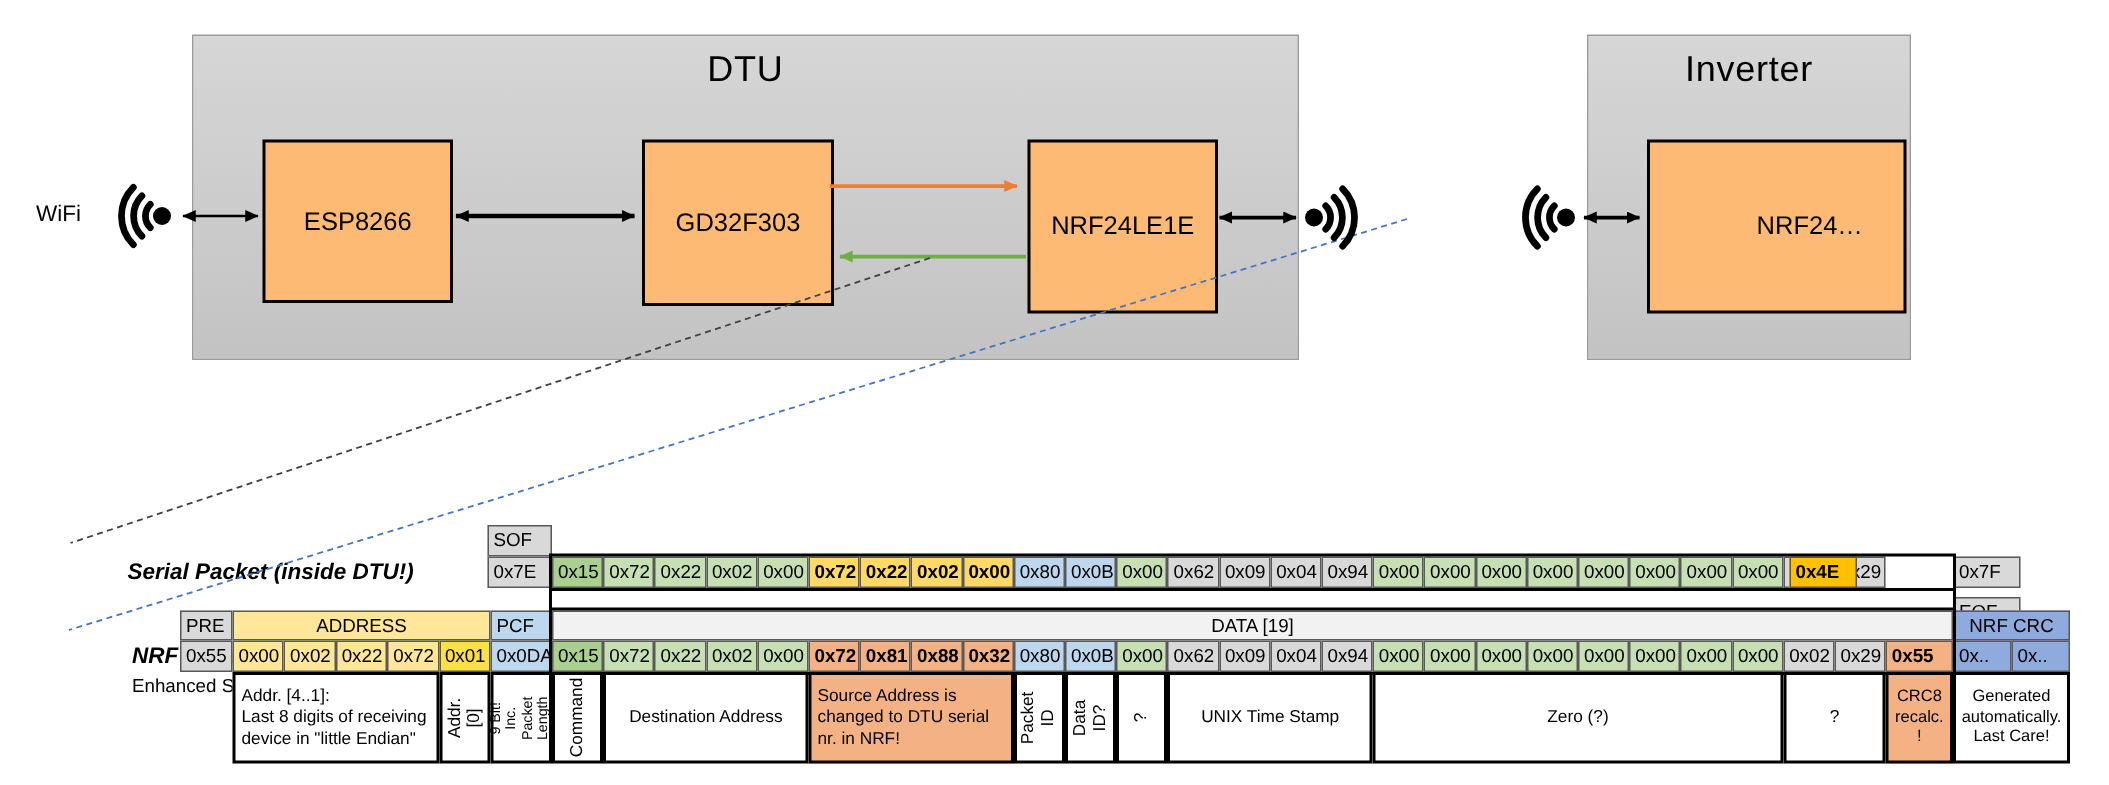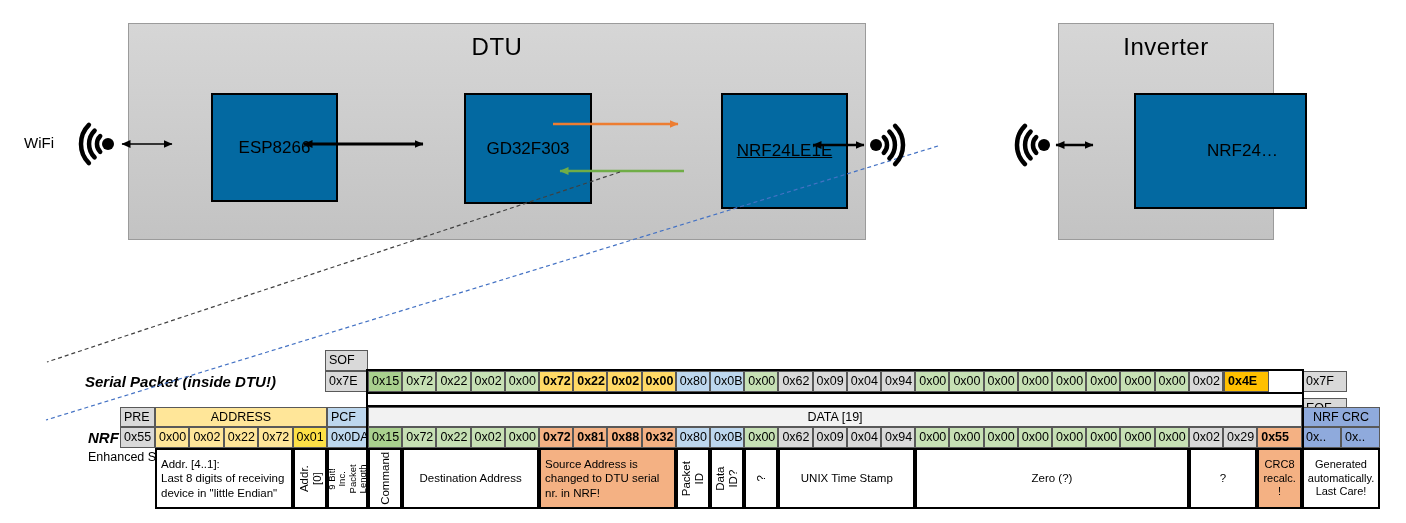--- a/index.html
+++ b/index.html
@@ -2,22 +2,22 @@
 <html><head>
 <meta charset="utf-8">
 <style>
   html,body{margin:0;padding:0;background:#fff;}
   #canvas{position:relative;width:1406px;height:523px;background:#fff;overflow:hidden;
           font-family:"Liberation Sans",sans-serif;color:#000;}
   svg#overlay{position:absolute;left:0;top:0;z-index:5;pointer-events:none;}
   .gbox{position:absolute;background:linear-gradient(180deg,#d6d6d6,#c3c3c3);
         border:1px solid #9b9b9b;z-index:1;}
   .gtitle{position:absolute;width:100%;text-align:center;top:9px;font-size:24px;letter-spacing:.5px;}
-  .comp{position:absolute;background:#0369a1;border:2px solid #000;z-index:3;
-        display:flex;align-items:center;justify-content:center;font-size:17px;margin-left:36px;}
+  .comp{position:absolute;background:#fdba74;border:2px solid #000;z-index:3;
+        display:flex;align-items:center;justify-content:center;font-size:17px;}
   #wifi-label{position:absolute;left:24px;top:134px;font-size:15px;z-index:3;}
   .pkt-label{position:absolute;font-size:15px;font-weight:bold;font-style:italic;z-index:4;}
   .sub-label{position:absolute;font-size:12.5px;z-index:4;}
   .tcell{position:absolute;box-sizing:border-box;border:1px solid #595959;font-size:12.5px;
          display:flex;align-items:center;padding-left:3px;white-space:nowrap;z-index:4;line-height:1;}
   .tcell.ctr{justify-content:center;padding-left:0;}
   .tcell.bold{font-weight:bold;}
   .outline{position:absolute;box-sizing:border-box;border:2px solid #000;z-index:6;pointer-events:none;}
   .conn{position:absolute;background:#000;z-index:6;}
   .anno{position:absolute;box-sizing:border-box;border:2px solid #000;background:#fff;z-index:4;
@@ -84,21 +84,21 @@
       <circle cx="1044" cy="145" r="6" fill="#000" stroke="none"></circle>
       <path d="M1036.2,137.2 A11 11 0 0 0 1036.2,152.8"></path>
       <path d="M1030.6,131.6 A19 19 0 0 0 1030.6,158.4"></path>
       <path d="M1024.9,125.9 A27 27 0 0 0 1024.9,164.1"></path>
     </g>
   </svg>
 
   <div id="wifi-label">WiFi</div>
   <div class="comp" style="left:175px;top:93px;width:123px;height:105px;">ESP8266</div>
   <div class="comp" style="left:428px;top:93px;width:124px;height:107px;">GD32F303</div>
-  <div class="comp" style="left:685px;top:93px;width:123px;height:112px;text-decoration:underline;">NRF24LE1E</div>
+  <div class="comp" style="left:685px;top:93px;width:123px;height:112px;">NRF24LE1E</div>
   <div class="comp" style="left:1098px;top:93px;width:125px;height:112px;padding-left:44px;">NRF24…</div>
 
   <div class="pkt-label" style="left:85px;top:373px;">Serial Packet (inside DTU!)</div>
   <div class="pkt-label" style="left:88px;top:429px;">NRF Packet</div>
   <div class="sub-label" style="left:88px;top:450px;">Enhanced Shockburst</div>
 
   <div class="tcell" style="left:325px;top:350px;width:43px;height:21px;background:#D9D9D9;">SOF</div>
   <div class="tcell" style="left:325px;top:371px;width:43px;height:21px;background:#D9D9D9;">0x7E</div>
   <div class="tcell" style="left:1302px;top:350px;width:45px;height:21px;background:#D9D9D9;margin-top:48px;">EOF</div>
   <div class="tcell" style="left:1302px;top:371px;width:45px;height:21px;background:#D9D9D9;">0x7F</div>
@@ -131,21 +131,21 @@
       <div class="tcell" style="left: 915.2px; top: 371px; width: 34.2px; height: 21px; background: rgb(198, 224, 180);">0x00</div>
       <div class="tcell" style="left: 949.4px; top: 371px; width: 34.2px; height: 21px; background: rgb(198, 224, 180);">0x00</div>
       <div class="tcell" style="left: 983.6px; top: 371px; width: 34.2px; height: 21px; background: rgb(198, 224, 180);">0x00</div>
       <div class="tcell" style="left: 1017.8px; top: 371px; width: 34.2px; height: 21px; background: rgb(198, 224, 180);">0x00</div>
       <div class="tcell" style="left: 1052px; top: 371px; width: 34.2px; height: 21px; background: rgb(198, 224, 180);">0x00</div>
       <div class="tcell" style="left: 1086.2px; top: 371px; width: 34.2px; height: 21px; background: rgb(198, 224, 180);">0x00</div>
       <div class="tcell" style="left: 1120.4px; top: 371px; width: 34.2px; height: 21px; background: rgb(198, 224, 180);">0x00</div>
       <div class="tcell" style="left: 1154.6px; top: 371px; width: 34.2px; height: 21px; background: rgb(198, 224, 180);">0x00</div>
       <div class="tcell" style="left: 1188.8px; top: 371px; width: 34.2px; height: 21px; background: rgb(217, 217, 217);">0x02</div>
       <div class="tcell" style="left: 1223px; top: 371px; width: 34.2px; height: 21px; background: rgb(217, 217, 217);">0x29</div>
-      <div class="tcell bold" style="left: 1224px; top: 371px; width: 45px; height: 21px; background: rgb(255, 192, 0);">0x4E</div>
+      <div class="tcell bold" style="left: 1193px; top: 371px; width: 45px; height: 21px; background: rgb(255, 192, 0);">0x4E</div>
       <div class="tcell" style="left: 155px; top: 427px; width: 34.4px; height: 21px; background: rgb(255, 230, 153);">0x00</div>
       <div class="tcell" style="left: 189.4px; top: 427px; width: 34.4px; height: 21px; background: rgb(255, 230, 153);">0x02</div>
       <div class="tcell" style="left: 223.8px; top: 427px; width: 34.4px; height: 21px; background: rgb(255, 230, 153);">0x22</div>
       <div class="tcell" style="left: 258.2px; top: 427px; width: 34.4px; height: 21px; background: rgb(255, 230, 153);">0x72</div>
       <div class="tcell" style="left: 292.6px; top: 427px; width: 34.4px; height: 21px; background: #fde047;">0x01</div>
       <div class="tcell" style="left: 368px; top: 427px; width: 34.2px; height: 21px; background: rgb(169, 208, 142);">0x15</div>
       <div class="tcell" style="left: 402.2px; top: 427px; width: 34.2px; height: 21px; background: rgb(198, 224, 180);">0x72</div>
       <div class="tcell" style="left: 436.4px; top: 427px; width: 34.2px; height: 21px; background: rgb(198, 224, 180);">0x22</div>
       <div class="tcell" style="left: 470.6px; top: 427px; width: 34.2px; height: 21px; background: rgb(198, 224, 180);">0x02</div>
       <div class="tcell" style="left: 504.8px; top: 427px; width: 34.2px; height: 21px; background: rgb(198, 224, 180);">0x00</div>

